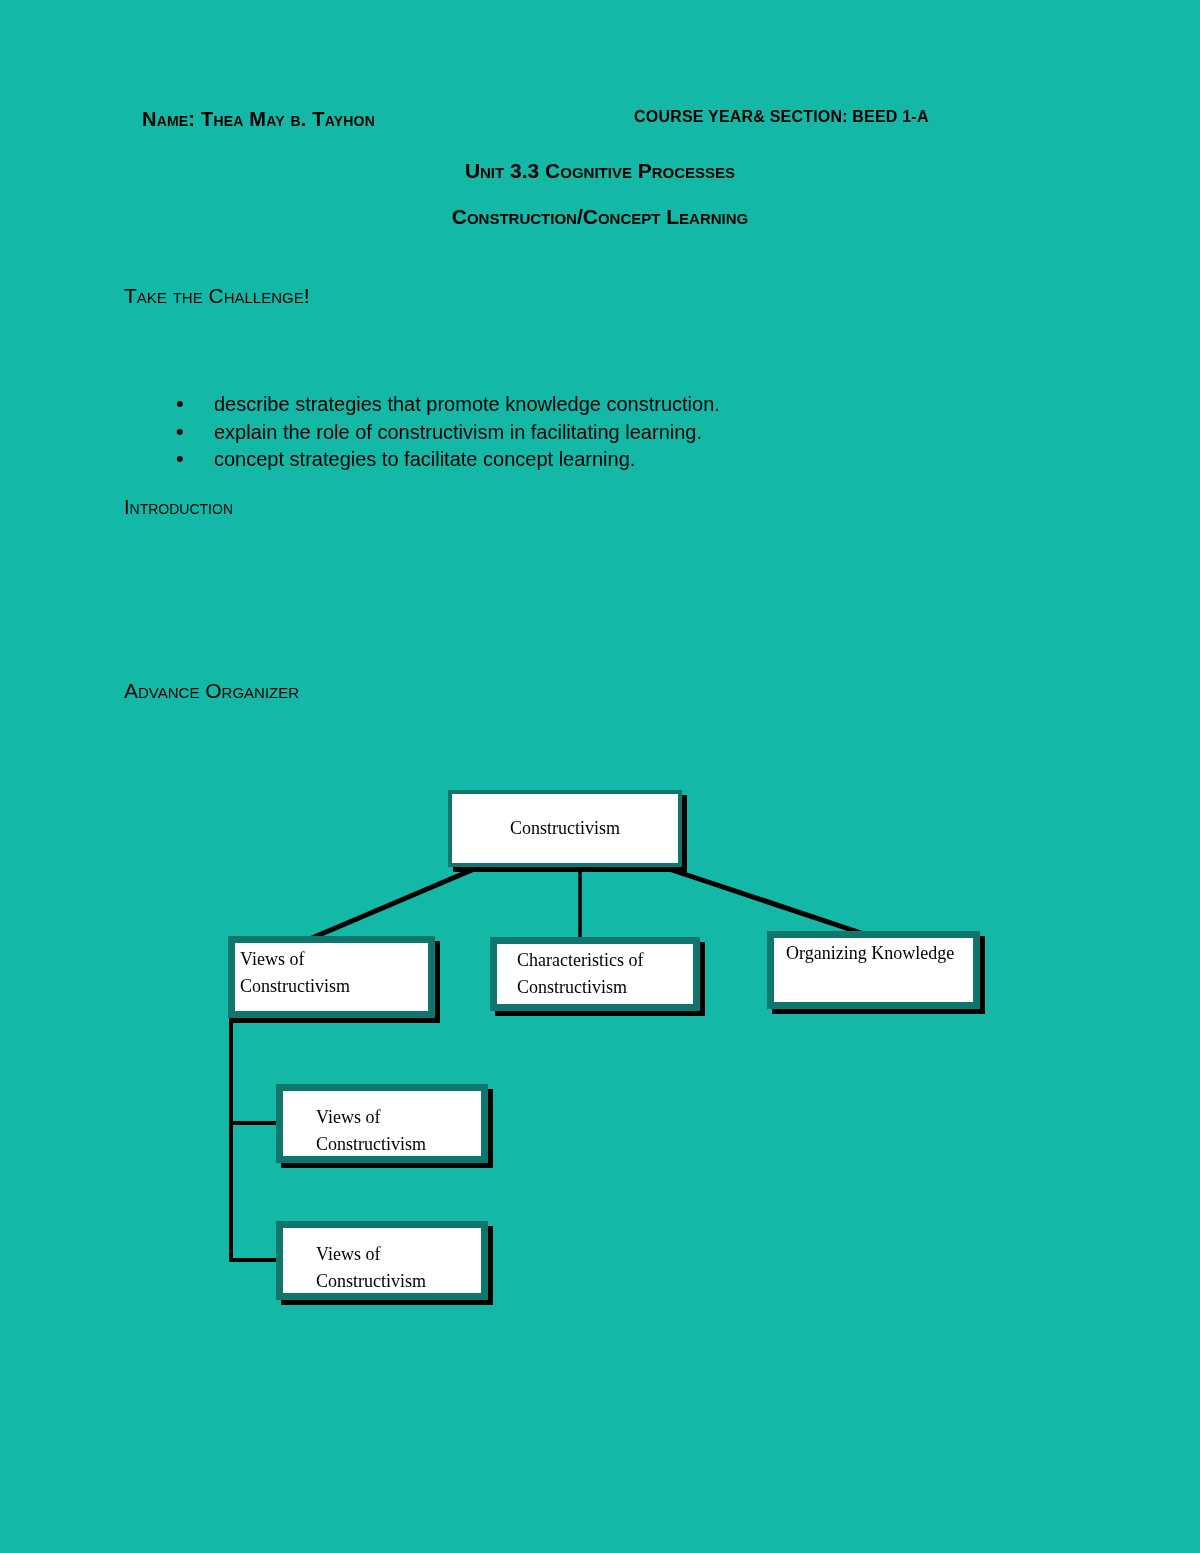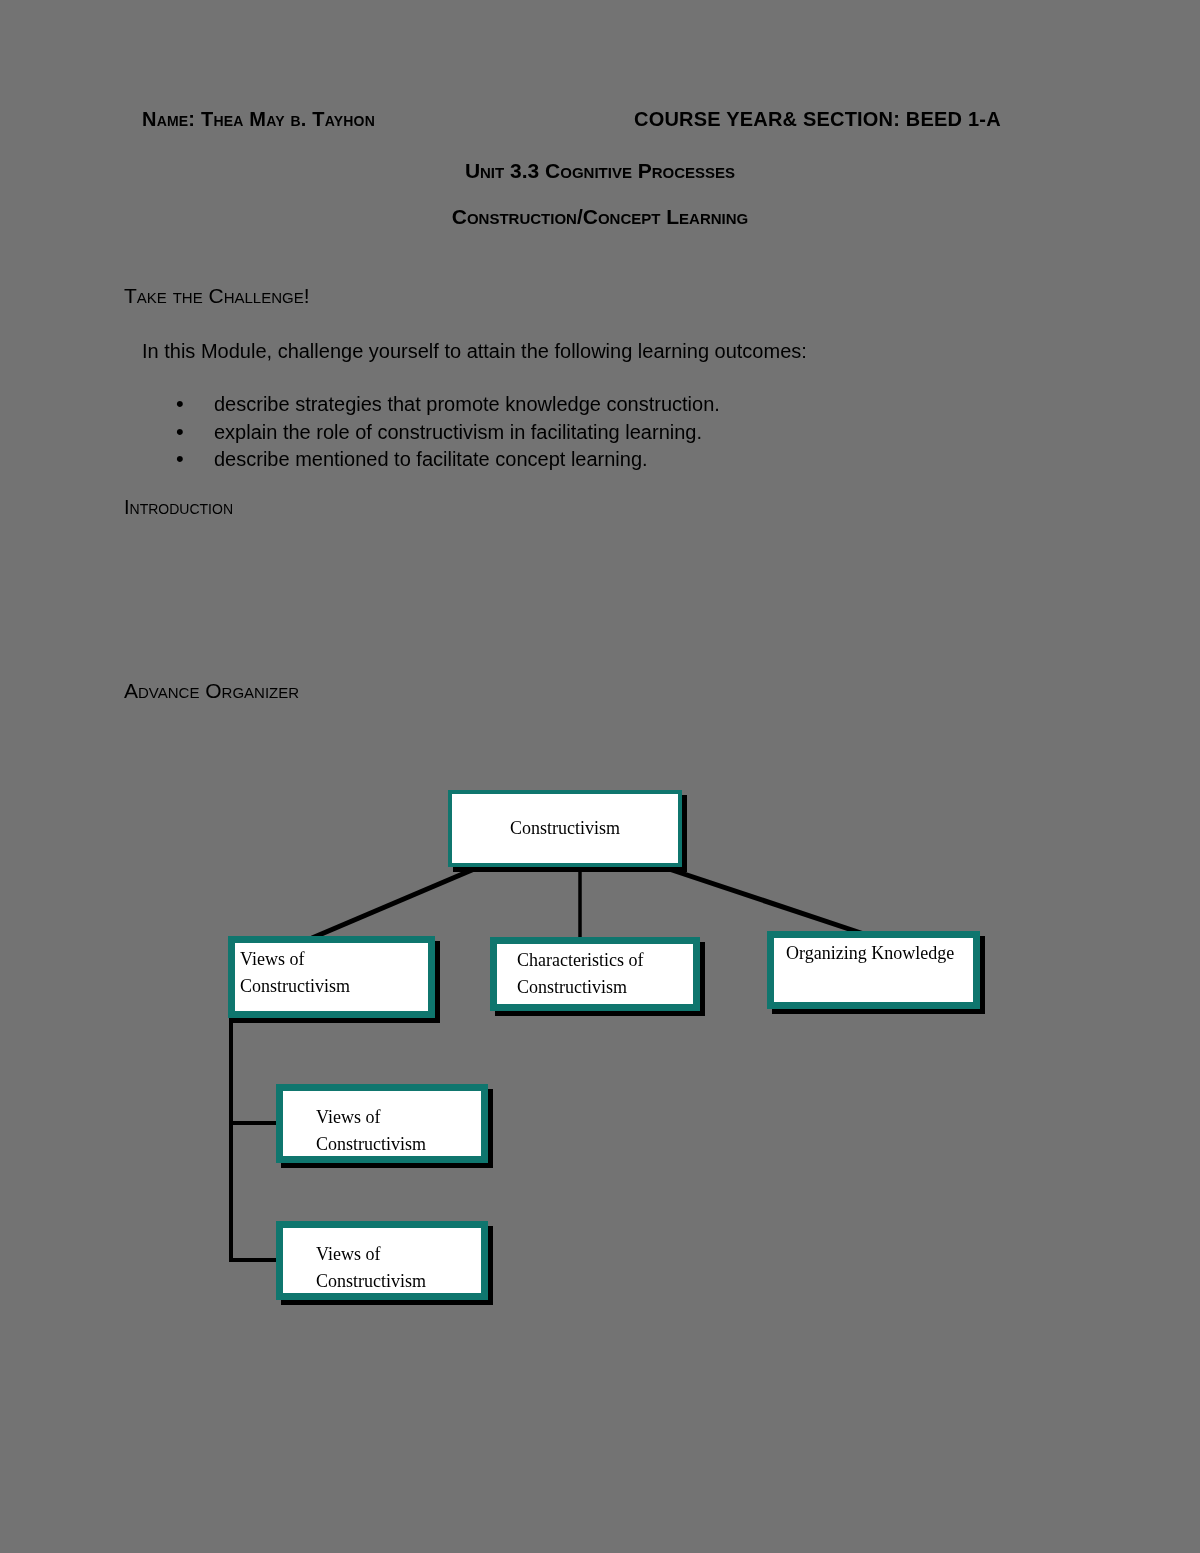--- a/index.html
+++ b/index.html
@@ -1,36 +1,36 @@
 <!DOCTYPE html>
 <html><head>
 <meta charset="utf-8">
 <style>
   * { margin:0; padding:0; box-sizing:border-box; }
   html,body { background:#e8e8e8; }
   .page {
     position:relative;
     width:1200px; height:1553px;
     margin:0 auto;
-    background:#737373;
+    background:#14b8a6;
     font-family:"Liberation Sans","DejaVu Sans",sans-serif;
     color:#000;
     overflow:hidden;
   }
   .abs { position:absolute; }
 
   
   .hdr-name {
     left:142px; top:108px;
     font-weight:bold; font-size:20px;
     font-variant:small-caps; letter-spacing:0.2px;
   }
   .hdr-course {
     left:634px; top:108px;
-    font-weight:bold; font-size:20px; letter-spacing:0.2px;
+    font-weight:bold; font-size:16px; letter-spacing:0.2px;
   }
   .unit-title {
     left:0; top:159px; width:1200px;
     text-align:center;
     font-weight:bold; font-size:21px; font-variant:small-caps;
   }
   .module-title {
     left:0; top:201px; width:1200px;
     text-align:center;
     font-weight:bold; font-size:21px; font-variant:small-caps;
@@ -97,25 +97,24 @@
 
   <div class="abs hdr-name">Name: Thea May b. Tayhon</div>
   <div class="abs hdr-course">COURSE YEAR&amp; SECTION: BEED 1-A</div>
 
   <div class="abs unit-title">Unit 3.3 Cognitive Processes</div>
   <div class="abs module-title">
     <div>Construction/Concept Learning</div>
   </div>
 
   <div class="abs sec-heading challenge-heading">Take the Challenge!</div>
-  <div class="abs body-text challenge-intro">In this Module, challenge yourself to attain the following learning outcomes:</div>
   <ul class="abs outcomes">
     <li>describe strategies that promote knowledge construction.</li>
     <li>explain the role of constructivism in facilitating learning.</li>
-    <li>describe mentioned to facilitate concept learning.</li>
+    <li>concept strategies to facilitate concept learning.</li>
   </ul>
 
   <div class="abs sec-heading introduction-heading">Introduction</div>
 
   <div class="abs sec-heading organizer-heading">Advance Organizer</div>
 
   <div class="abs diagram">
 
     <svg class="connectors" viewBox="0 0 1200 560" xmlns="http://www.w3.org/2000/svg">
       <line x1="486" y1="104" x2="312" y2="178" stroke="#000" stroke-width="5"></line>

